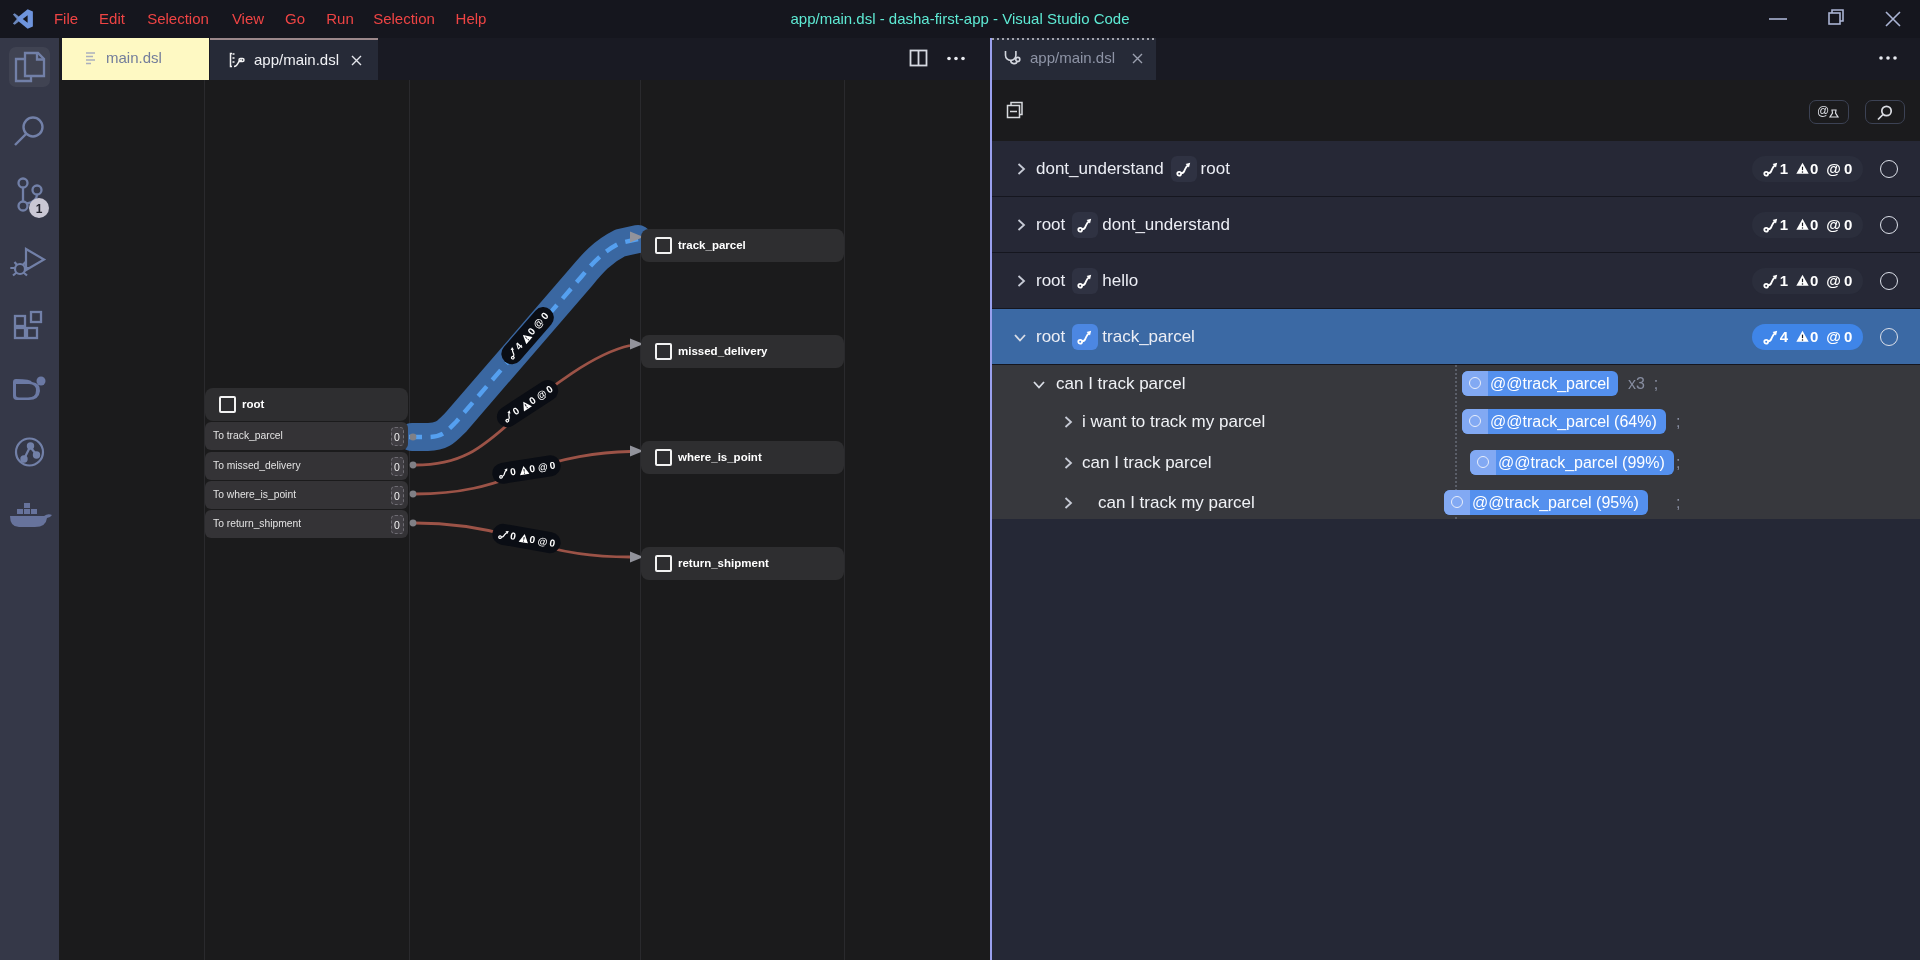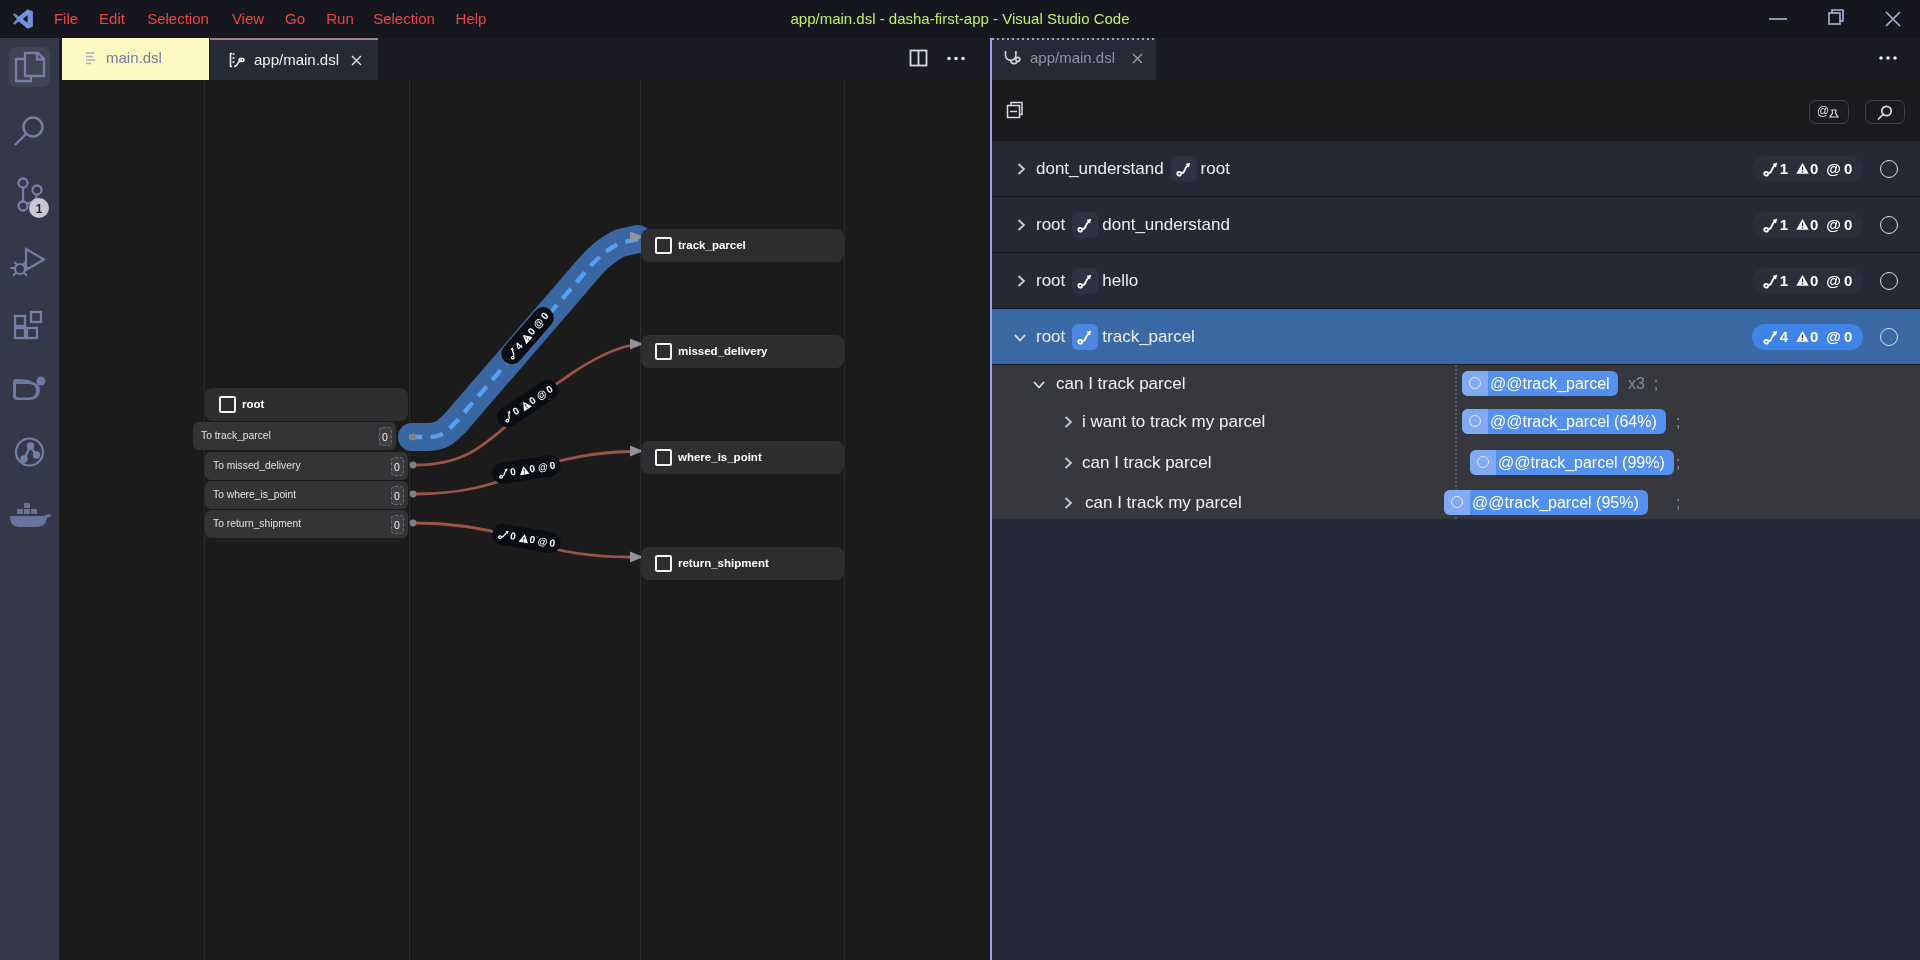--- a/index.html
+++ b/index.html
@@ -3,21 +3,21 @@
 <meta charset="utf-8">
 <style>
 * { margin:0; padding:0; box-sizing:border-box; }
 html,body { width:1920px; height:960px; overflow:hidden; background:#1b1b1c; font-family:"Liberation Sans", sans-serif; }
 .abs { position:absolute; }
 #page { position:relative; width:1920px; height:960px; }
 
 
 #titlebar { left:0; top:0; width:1920px; height:38px; background:#15161e; }
 .menu { color:#ef4444; font-size:15px; line-height:38px; position:absolute; top:0; transform:translateX(-50%); }
-#wintitle { left:0; top:0; width:1920px; text-align:center; color:#bef264; font-size:15px; line-height:38px; }
+#wintitle { left:0; top:0; width:1920px; text-align:center; color:#5eead4; font-size:15px; line-height:38px; }
 
 
 #actbar { left:0; top:38px; width:59px; height:922px; background:#353848; }
 #actbar svg { position:absolute; left:0; }
 .act-hl { position:absolute; left:9px; width:41px; height:40px; border-radius:7px; background:rgba(255,255,255,0.06); }
 
 
 #tabbarL { left:60px; top:38px; width:930px; height:42px; background:#191a23; }
 #tabbarR { left:992px; top:38px; width:928px; height:42px; background:#191a23; }
 .tab { position:absolute; top:0; height:42px; }
@@ -234,21 +234,21 @@
       <circle cx="353" cy="385" r="3.4"></circle>
       <circle cx="353" cy="414" r="3.4"></circle>
       <circle cx="353" cy="443" r="3.4"></circle>
     </g>
   </svg>
 
   <div class="gnode" style="left:145px;top:308px;width:203px;height:33px">
     <div class="cb"></div>
         <div class="nm">root</div>
   </div>
-  <div class="grow" style="left:133px;top:342px">
+  <div class="grow" style="left:145px;top:342px">
         <span class="t">To track_parcel</span>
         <span class="z">0</span>
       </div>
   <div class="grow" style="left:145px;top:372px">
         <span class="t">To missed_delivery</span>
         <span class="z">0</span>
       </div>
   <div class="grow" style="left:145px;top:401px">
         <span class="t">To where_is_point</span>
         <span class="z">0</span>
@@ -549,21 +549,21 @@
       <span class="etext" style="left:90px;top:87.5px">can I track parcel</span>
       <div class="bpill" style="left:478px;top:85px;width:204px">
         <div class="cap"></div>
         <div class="circ"></div>
         <span class="tx">@@track_parcel (99%)</span>
       </div>
       <span class="etext gray" style="left:684px;top:87.5px">;</span>
       <svg class="chev" style="left:70px;top:130.5px" width="12" height="14" viewBox="0 0 12 14">
         <path d="M3.5,2 L9,7 L3.5,12" fill="none" stroke="#c7cbd6" stroke-width="1.8"></path>
       </svg>
-      <span class="etext" style="left:93px;top:127.5px">can I track my parcel</span>
+      <span class="etext" style="left:106px;top:127.5px">can I track my parcel</span>
       <div class="bpill" style="left:452px;top:125px;width:204px">
         <div class="cap"></div>
         <div class="circ"></div>
         <span class="tx">@@track_parcel (95%)</span>
       </div>
       <span class="etext gray" style="left:684px;top:127.5px">;</span>
     </div>
 <div class="abs" id="belowexp"></div>
 
 </div>

